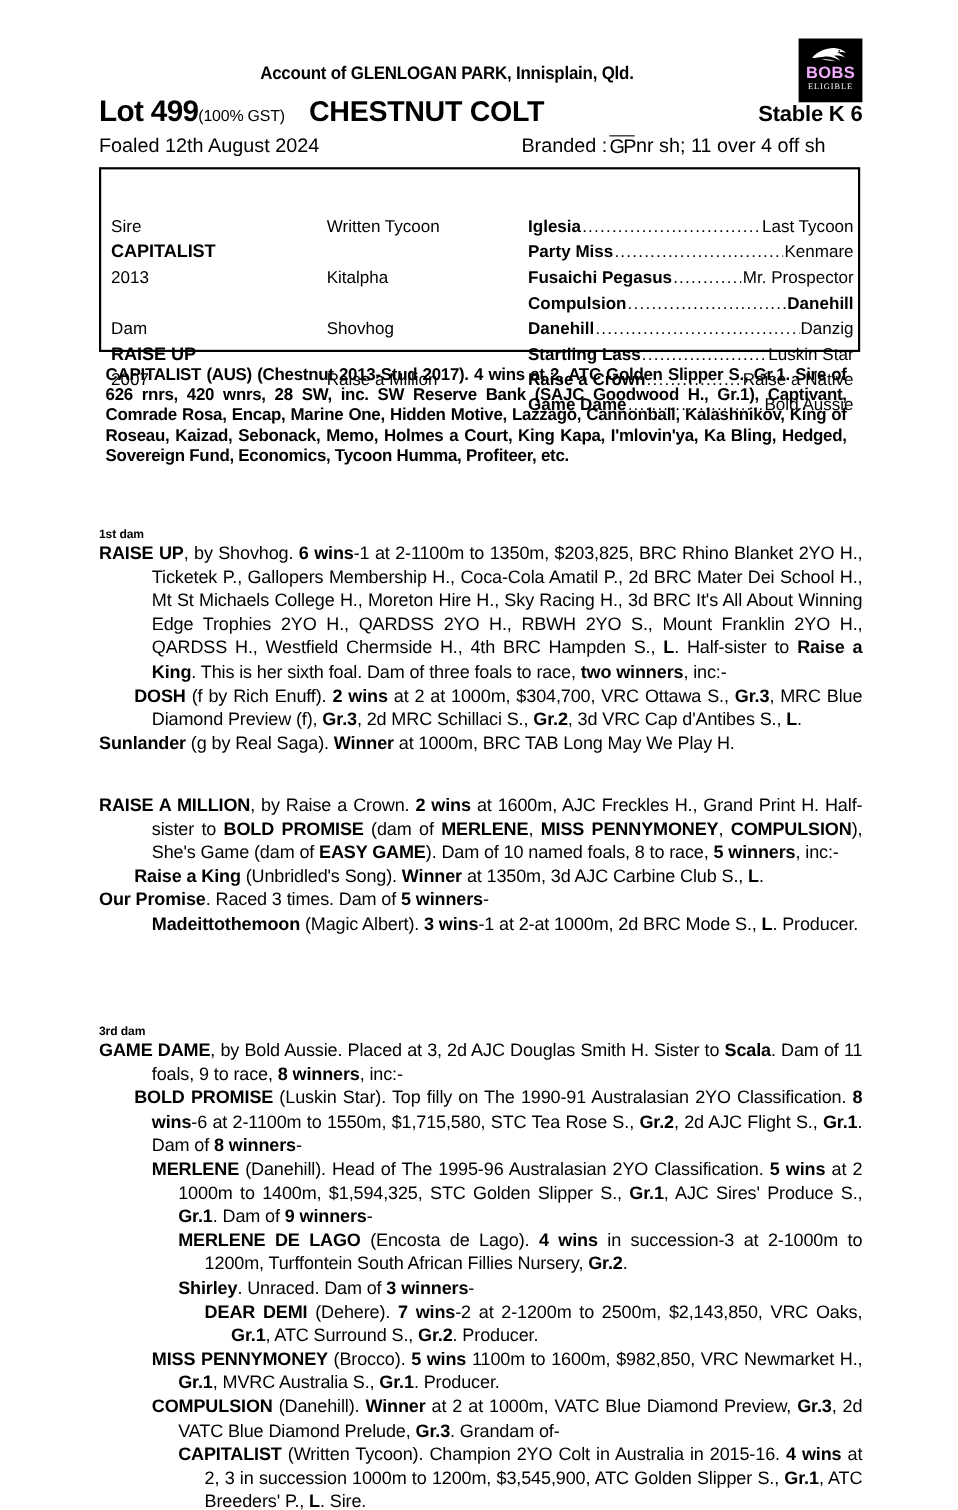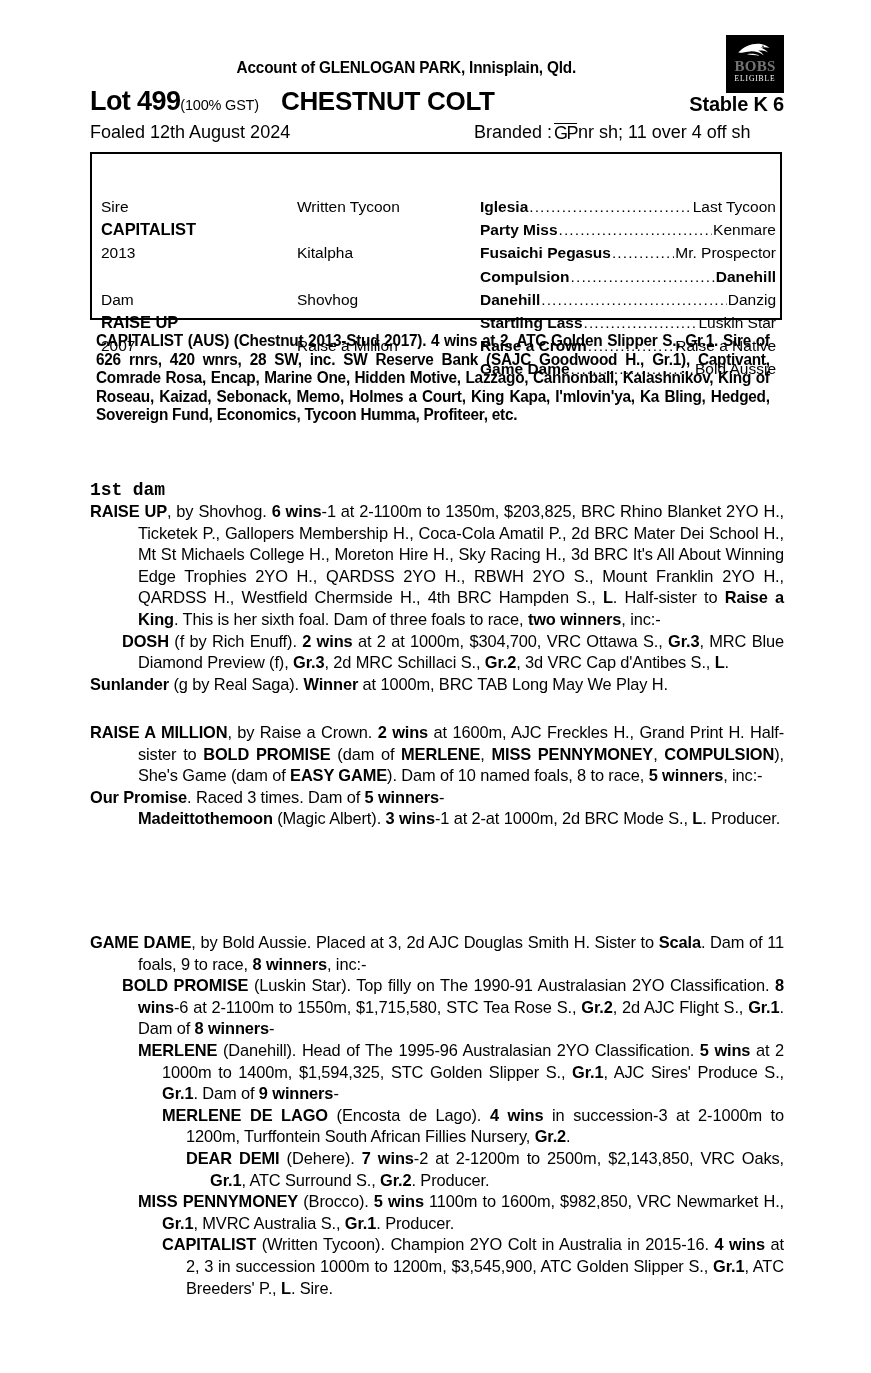--- a/index.html
+++ b/index.html
@@ -51,22 +51,22 @@
     align-items: center;
     justify-content: flex-start;
     overflow: hidden;
   }
   .bobs-bird {
     width: 40px;
     height: 22px;
     margin-top: 3px;
   }
   .bobs-word {
-    color: #737373;
-    font-family: Liberation Serif, serif;
+    color: #f0abfc;
+    font-family: Liberation Sans, sans-serif;
     font-size: 15px;
     font-weight: bold;
     letter-spacing: 0.3px;
     line-height: 15px;
     margin-top: -1px;
   }
   .bobs-sub {
     color: #fff;
     font-family: "Liberation Serif", serif;
     font-size: 7.5px;
@@ -189,25 +189,24 @@
     line-height: 18.6px;
     text-align: justify;
     letter-spacing: -0.25px;
     transform: scaleX(0.985);
     transform-origin: left top;
   }
 
   
   .dam-section { position: absolute; left: 90px; width: 694px; }
   .dam-head {
-    font-size: 18px;
+    font-size: 11px;
     font-weight: bold;
     letter-spacing: -0.1px;
     margin-bottom: 1px;
-    font-family: Liberation Mono, monospace;
   }
   .p {
     font-size: 16.4px;
     line-height: 21.6px;
     text-align: justify;
     text-justify: inter-word;
     letter-spacing: -0.12px;
     margin: 0;
   }
   .ind1 { padding-left: 0px;  text-indent: 0px; }
@@ -324,27 +323,31 @@
 
   <div class="dam-section" style="top:480px;">
     <div class="dam-head">1st dam</div>
     <p class="p hang1" id="d1-main"><b>RAISE UP</b>, by Shovhog. <b>6 wins</b>-1 at 2-1100m to 1350m, $203,825, BRC Rhino Blanket 2YO H., Ticketek P., Gallopers Membership H., Coca-Cola Amatil P., 2d BRC Mater Dei School H., Mt St Michaels College H., Moreton Hire H., Sky Racing H., 3d BRC It's All About Winning Edge Trophies 2YO H., QARDSS 2YO H., RBWH 2YO S., Mount Franklin 2YO H., QARDSS H., Westfield Chermside H., 4th BRC Hampden S., <b>L</b>. Half-sister to <b>Raise a King</b>. This is her sixth foal. Dam of three foals to race, <b>two winners</b>, inc:-</p>
     <p class="p hang2" id="d1-p0"><b>DOSH</b> (f by Rich Enuff). <b>2 wins</b> at 2 at 1000m, $304,700, VRC Ottawa S., <b>Gr.3</b>, MRC Blue Diamond Preview (f), <b>Gr.3</b>, 2d MRC Schillaci S., <b>Gr.2</b>, 3d VRC Cap d'Antibes S., <b>L</b>.</p>
     <p class="p ind1 lastline" id="d1-p1"><b>Sunlander</b> (g by Real Saga). <b>Winner</b> at 1000m, BRC TAB Long May We Play H.</p>
   </div>
 
   <div class="dam-section" style="top:722px;">
     <p class="p hang1" id="d2-main"><b>RAISE A MILLION</b>, by Raise a Crown. <b>2 wins</b> at 1600m, AJC Freckles H., Grand Print H. Half-sister to <b>BOLD PROMISE</b> (dam of <b>MERLENE</b>, <b>MISS PENNYMONEY</b>, <b>COMPULSION</b>), She's Game (dam of <b>EASY GAME</b>). Dam of 10 named foals, 8 to race, <b>5 winners</b>, inc:-</p>
+    <p class="p hang2" id="d2-p0"><b>Raise a King</b> (Unbridled's Song). <b>Winner</b> at 1350m, 3d AJC Carbine Club S., <b>L</b>.</p>
     <p class="p ind1 lastline" id="d2-p1"><b>Our Promise</b>. Raced 3 times. Dam of <b>5 winners</b>-</p>
     <p class="p hang3" id="d2-p2"><b>Madeittothemoon</b> (Magic Albert). <b>3 wins</b>-1 at 2-at 1000m, 2d BRC Mode S., <b>L</b>. Producer.</p>
   </div>
 
   <div class="dam-section" style="top:932px;">
+    <div class="dam-head">3rd dam</div>
     <p class="p hang1" id="d3-main"><b>GAME DAME</b>, by Bold Aussie. Placed at 3, 2d AJC Douglas Smith H. Sister to <b>Scala</b>. Dam of 11 foals, 9 to race, <b>8 winners</b>, inc:-</p>
     <p class="p hang2" id="d3-p0"><b>BOLD PROMISE</b> (Luskin Star). Top filly on The 1990-91 Australasian 2YO Classification. <b>8 wins</b>-6 at 2-1100m to 1550m, $1,715,580, STC Tea Rose S., <b>Gr.2</b>, 2d AJC Flight S., <b>Gr.1</b>. Dam of <b>8 winners</b>-</p>
     <p class="p hang3" id="d3-p1"><b>MERLENE</b> (Danehill). Head of The 1995-96 Australasian 2YO Classification. <b>5 wins</b> at 2 1000m to 1400m, $1,594,325, STC Golden Slipper S., <b>Gr.1</b>, AJC Sires' Produce S., <b>Gr.1</b>. Dam of <b>9 winners</b>-</p>
     <p class="p hang4" id="d3-p2"><b>MERLENE DE LAGO</b> (Encosta de Lago). <b>4 wins</b> in succession-3 at 2-1000m to 1200m, Turffontein South African Fillies Nursery, <b>Gr.2</b>.</p>
+    <p class="p hang3p lastline" id="d3-p3"><b>Shirley</b>. Unraced. Dam of <b>3 winners</b>-</p>
     <p class="p hang5" id="d3-p4"><b>DEAR DEMI</b> (Dehere). <b>7 wins</b>-2 at 2-1200m to 2500m, $2,143,850, VRC Oaks, <b>Gr.1</b>, ATC Surround S., <b>Gr.2</b>. Producer.</p>
     <p class="p hang3" id="d3-p5"><b>MISS PENNYMONEY</b> (Brocco). <b>5 wins</b> 1100m to 1600m, $982,850, VRC Newmarket H., <b>Gr.1</b>, MVRC Australia S., <b>Gr.1</b>. Producer.</p>
+    <p class="p hang3" id="d3-p6"><b>COMPULSION</b> (Danehill). <b>Winner</b> at 2 at 1000m, VATC Blue Diamond Preview, <b>Gr.3</b>, 2d VATC Blue Diamond Prelude, <b>Gr.3</b>. Grandam of-</p>
     <p class="p hang4" id="d3-p7"><b>CAPITALIST</b> (Written Tycoon). Champion 2YO Colt in Australia in 2015-16. <b>4 wins</b> at 2, 3 in succession 1000m to 1200m, $3,545,900, ATC Golden Slipper S., <b>Gr.1</b>, ATC Breeders' P., <b>L</b>. Sire.</p>
   </div>
 
 </div>
 
 </body></html>

